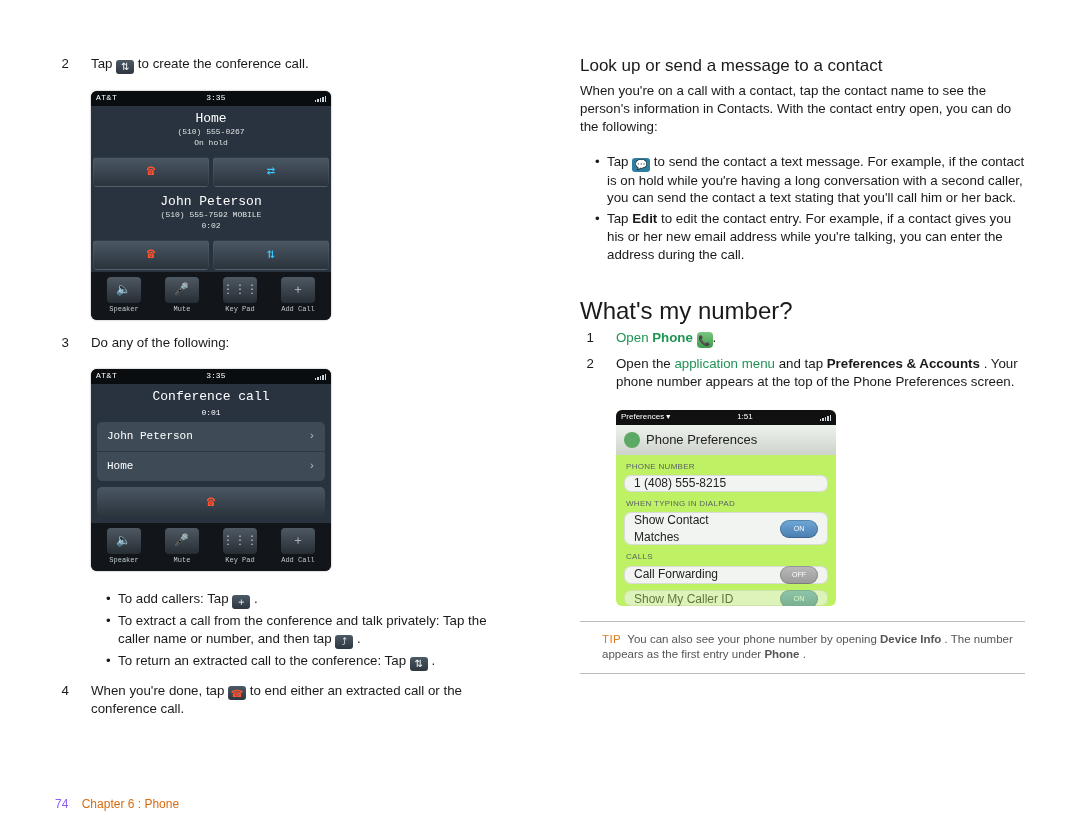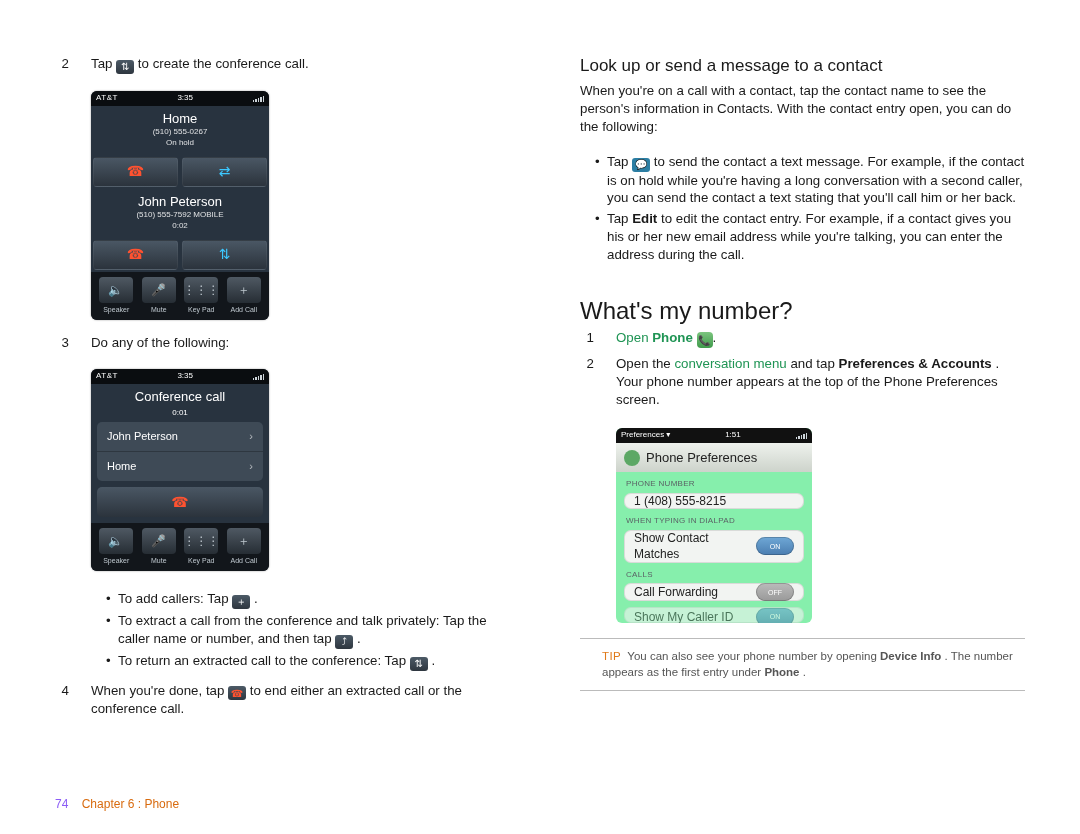--- a/index.html
+++ b/index.html
@@ -35,27 +35,27 @@
   b { font-weight: 600; }
 
   .tip-box { border-top: 1px solid #bbb; border-bottom: 1px solid #bbb; padding: 10px 0 10px 22px; font-size: 11.5px; color: #555; margin-top: 15px; }
   .tip-box .tip-label { color: #e07a1a; font-weight: 400; letter-spacing: 0.4px; }
 
   .footer { position: absolute; left: 55px; bottom: 22px; font-size: 12px; color: #d86b0f; }
   .footer .pagenum { color: #8b5cf6; margin-right: 10px; }
 
   
   .phone {
-    width: 178px;
+    width: 240px;
     border-radius: 6px;
     overflow: hidden;
     background: #28333f;
     margin: 10px 0 14px 36px;
     box-shadow: 0 0 2px rgba(0,0,0,.4);
-    font-family: Liberation Sans, sans-serif;
+    font-family: Liberation Mono, monospace;
     font-size: 10px;
     color: #fff;
   }
   .statusbar { display: flex; justify-content: space-between; align-items: center; padding: 2px 5px; background: #0a0d10; font-size: 8px; }
   .statusbar .title { font-weight: 300; letter-spacing: .5px; }
   .name-block { text-align: center; padding: 4px 0 6px; }
   .name-block .nm { font-size: 13px; }
   .name-block .sub { font-size: 8px; opacity: .85; }
   .call-row { display: flex; }
   .call-row .cell {
@@ -82,21 +82,21 @@
   .conf-list .row:last-child { border-bottom: none; }
   .conf-list .row .chev { margin-left: auto; opacity: .6; }
   .endcall-bar {
     margin: 4px 6px 6px; height: 30px; border-radius: 5px;
     background: linear-gradient(#4a5764,#2b333c);
     display: flex; align-items: center; justify-content: center; color: #ff5230; font-size: 14px;
   }
 
   
   .prefs {
-    width: 196px; border-radius: 6px; overflow: hidden; background: #86efac;
+    width: 220px; border-radius: 6px; overflow: hidden; background: #bef264;
     margin: 12px 0 0 36px;
     font-family: "Helvetica Neue", Arial, sans-serif;
     color: #222;
   }
   .prefs .statusbar { background: #111; color: #fff; font-size: 8px; padding: 2px 5px; }
   .prefs .hdr {
     background: linear-gradient(#eef2ed,#cdd3cb);
     padding: 6px 8px; display: flex; align-items: center; gap: 6px;
     font-size: 13px; font-weight: 500;
   }
@@ -309,21 +309,21 @@
     <div class="body">
       <span class="link-green"><span>Open </span><b>Phone</b></span>
       <span class="mini-icon green">📞</span><span>.</span>
     </div>
   </div>
 
   <div class="num-step">
     <div class="num">2</div>
     <div class="body">
       <span>Open the </span>
-      <span class="link-green">conversation menu</span>
+      <span class="link-green">application menu</span>
       <span> and tap </span>
       <b>Preferences &amp; Accounts</b>
       <span>. Your phone number appears at the top of the Phone Preferences screen.</span>
     </div>
   </div>
 
   <div class="prefs">
     <div class="statusbar">
       <span><span>Preferences</span> ▾</span>
       <span>1:51</span>

